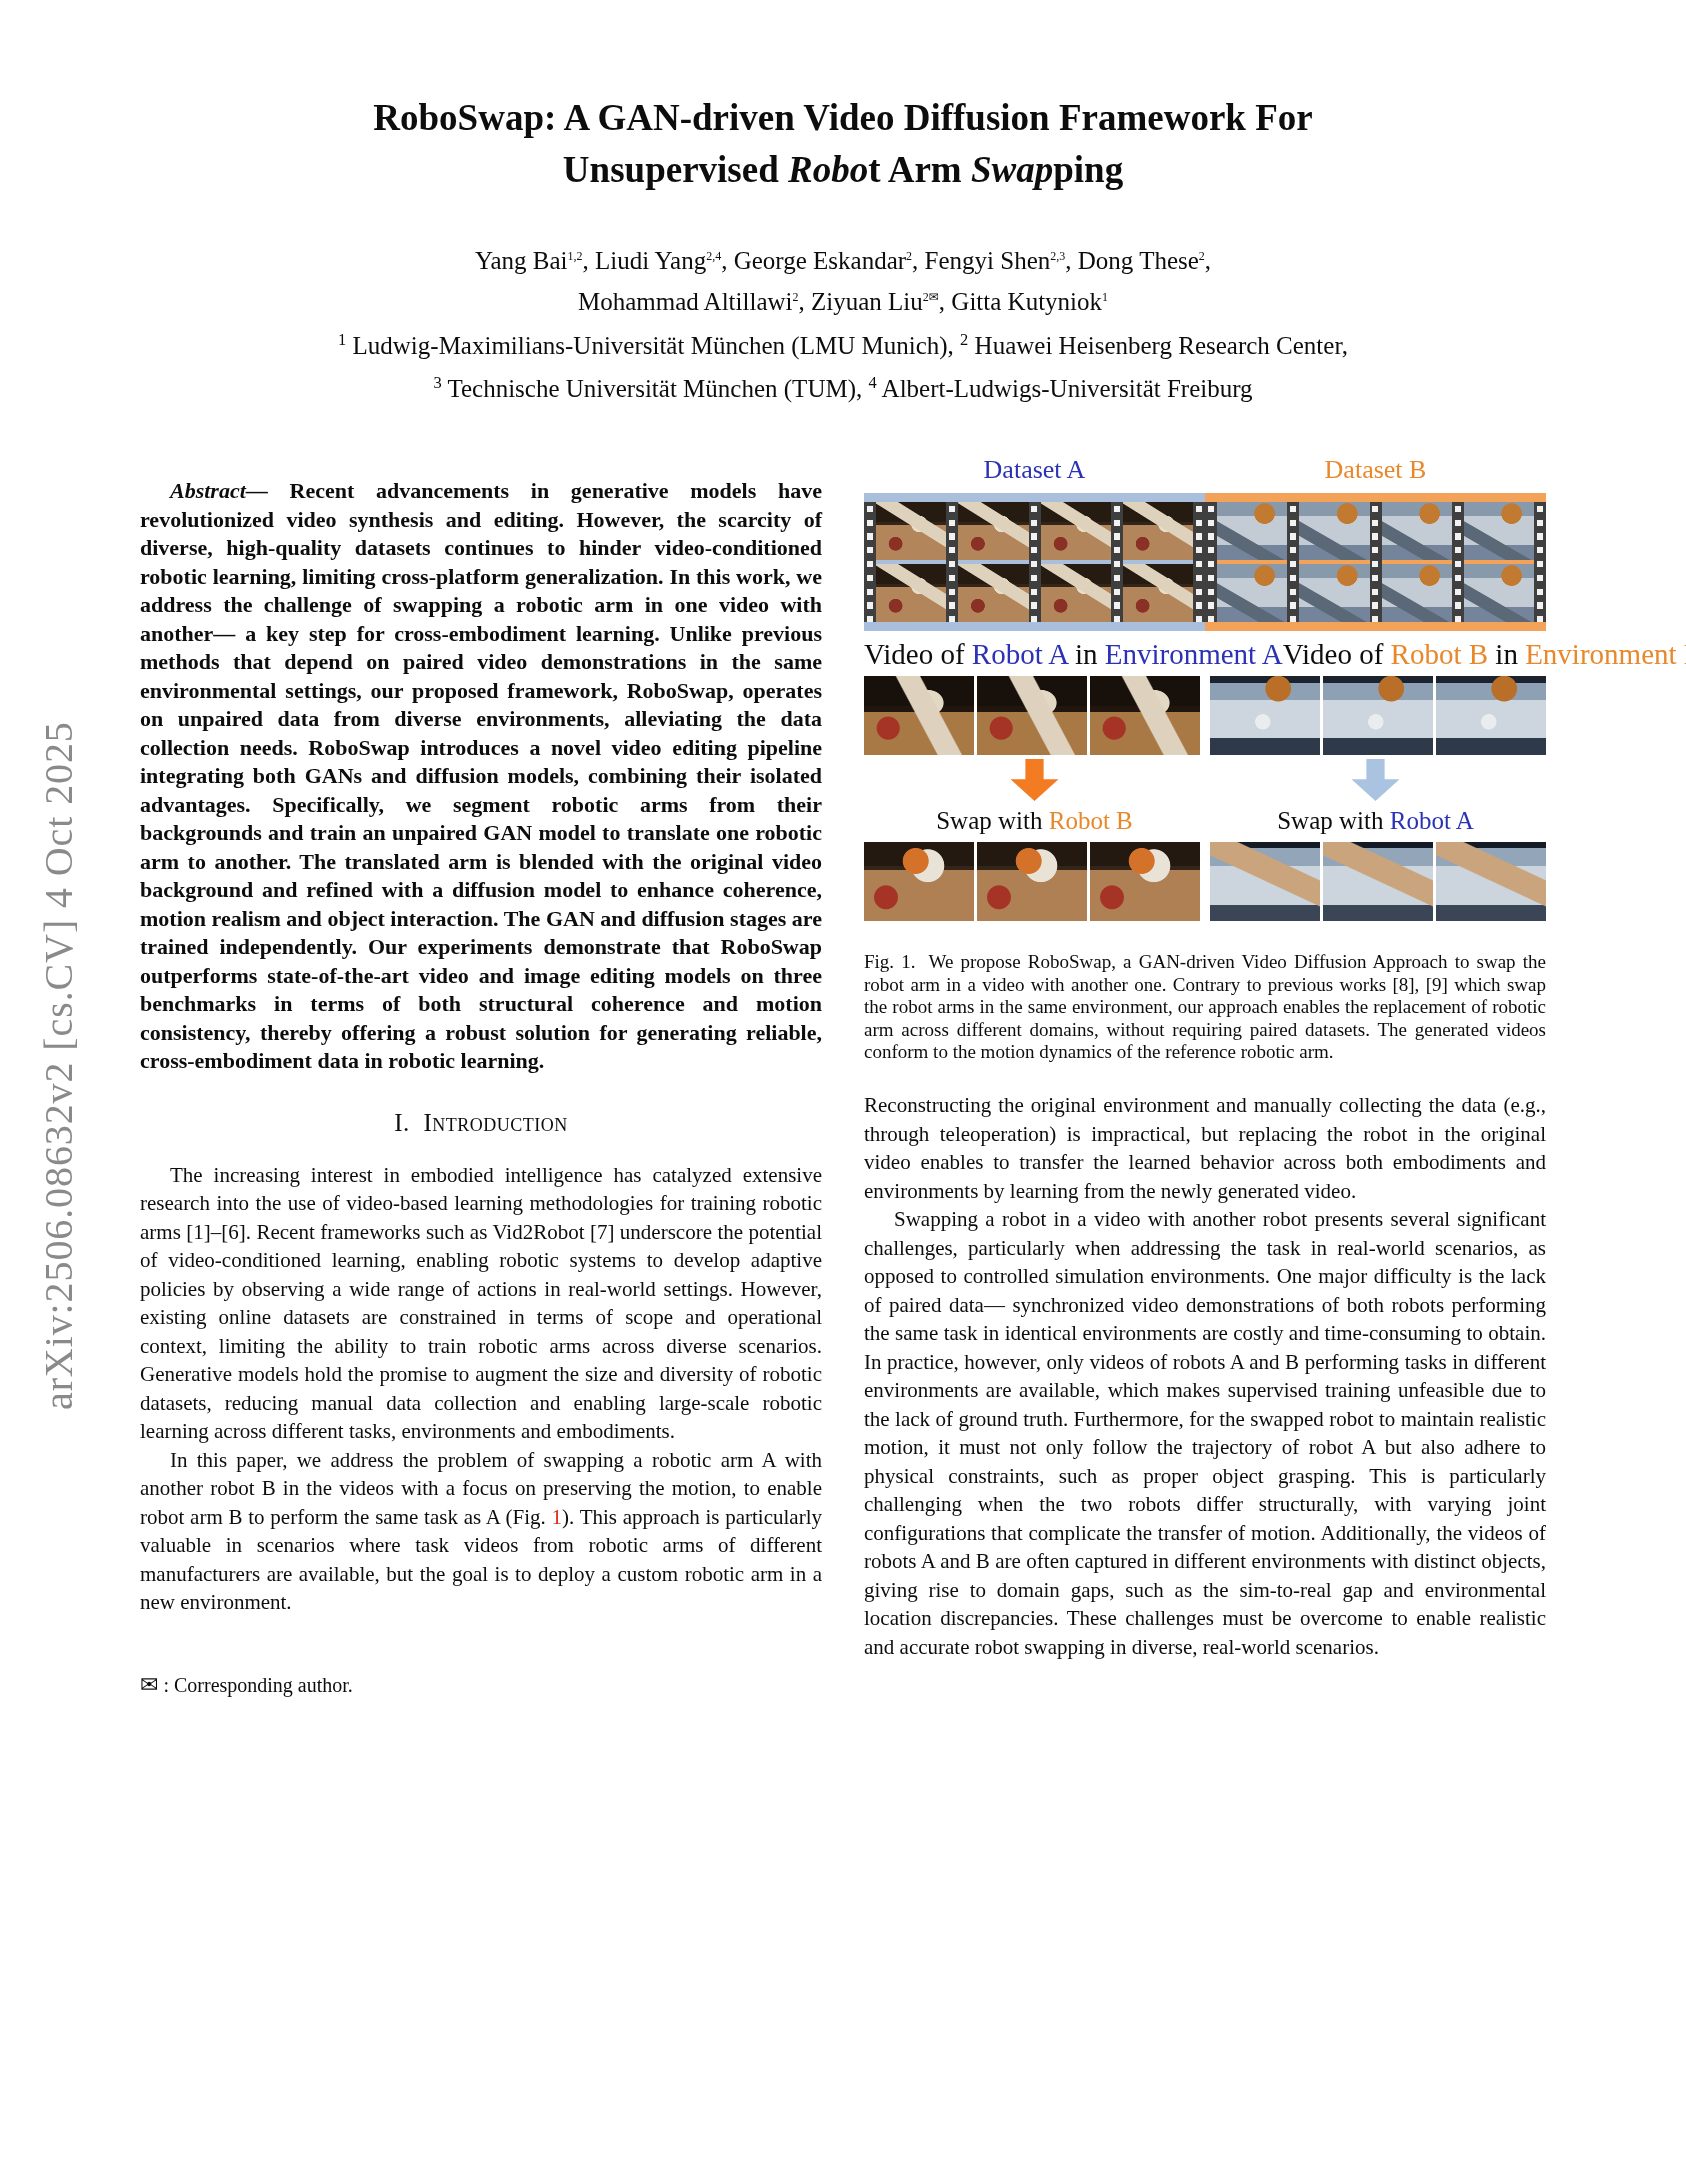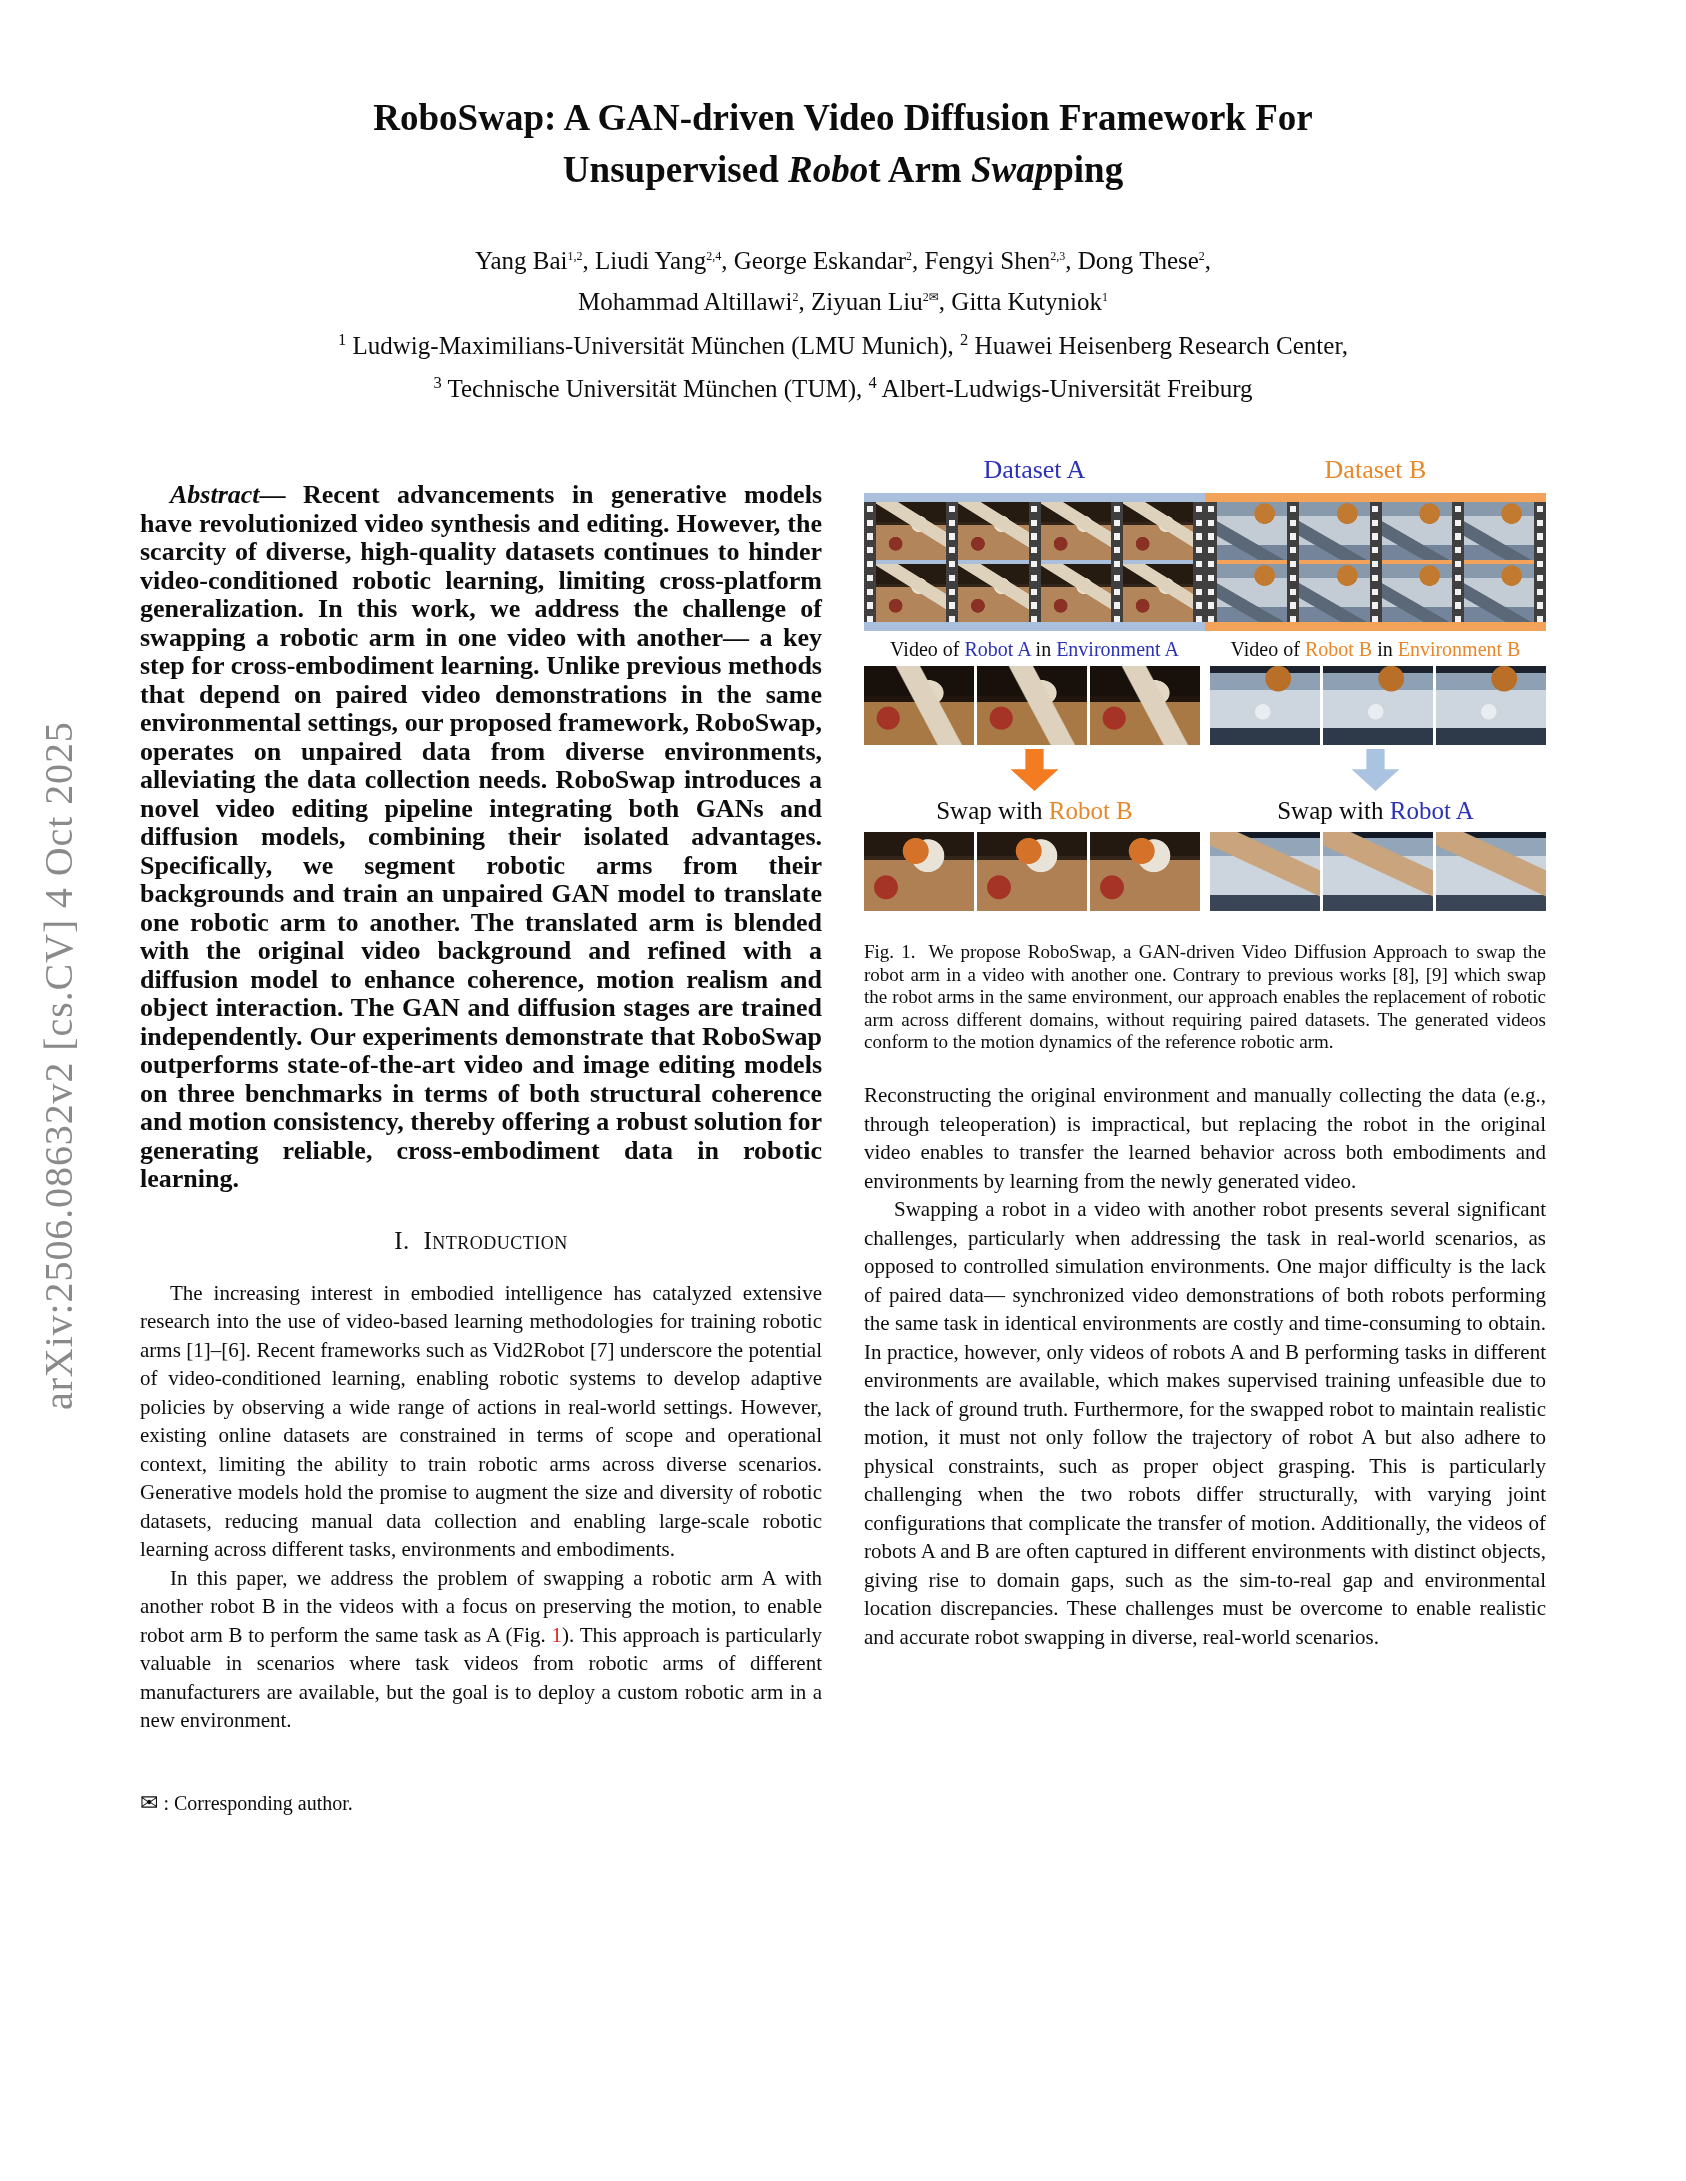--- a/index.html
+++ b/index.html
@@ -31,21 +31,21 @@
   .affils{ font-size:25px; line-height:37px; }
   .affils sup{ font-size:16.5px; }
   
   .columns{
     display:flex; gap:42px;
     padding:0 140px; margin-top:48px;
     align-items:flex-start;
   }
   .col{ flex:1; min-width:0; }
   .abstract{
-    font-weight:bold; font-size:26px; line-height:28.5px;
+    font-weight:bold; font-size:22px; line-height:28.5px;
     text-align:justify; text-indent:30px;
   }
   .abstract .abs-label{ font-style:italic; }
   .sec-heading{
     text-align:center; font-variant:small-caps;
     font-size:25px; margin:33px 0 24px 0; letter-spacing:0.5px;
   }
   .body-par{
     font-size:21px; line-height:28.5px; text-align:justify;
     text-indent:30px; margin:0;
@@ -82,21 +82,21 @@
       linear-gradient(32deg, rgba(0,0,0,0) 55%, #ded2bc 56% 70%, rgba(0,0,0,0) 71%),
       radial-gradient(circle at 62% 38%, #e8dfca 0 14%, rgba(0,0,0,0) 15%),
       radial-gradient(circle at 28% 72%, #8a3024 0 10%, rgba(0,0,0,0) 11%),
       linear-gradient(180deg,#261b11 0 34%, #33251a 34% 40%, #b3855a 40% 100%);
   }
   .fb{ background:
       radial-gradient(circle at 68% 20%, #c27a30 0 15%, rgba(0,0,0,0) 16%),
       linear-gradient(210deg, rgba(0,0,0,0) 60%, #5a6878 61% 75%, rgba(0,0,0,0) 76%),
       linear-gradient(180deg,#8799ab 0 25%, #c3ccd4 25% 75%, #74849a 75% 100%);
   }
-  .vid-labels{ display:flex; font-size:20px; margin:7.3px 0 5.5px 0; }
+  .vid-labels{ display:flex; font-size:29px; margin:7.3px 0 5.5px 0; }
   .vid-labels .half{ flex:1; text-align:center; white-space:nowrap; }
   .vrow{ display:flex; gap:9.2px; }
   .vhalf{ flex:1; display:flex; gap:2.8px; }
   .vframe{ flex:1; height:79px; }
   .va{ background:
       radial-gradient(circle at 22% 66%, #a53326 0 11%, rgba(0,0,0,0) 12%),
       linear-gradient(62deg, rgba(0,0,0,0) 48%, #ded2bf 49% 64%, rgba(0,0,0,0) 65%),
       radial-gradient(ellipse at 58% 34%, #e3d8c4 0 17%, rgba(0,0,0,0) 18%),
       linear-gradient(180deg,#17100b 0 38%, #20160e 38% 45%, #a87944 45% 100%);
   }

